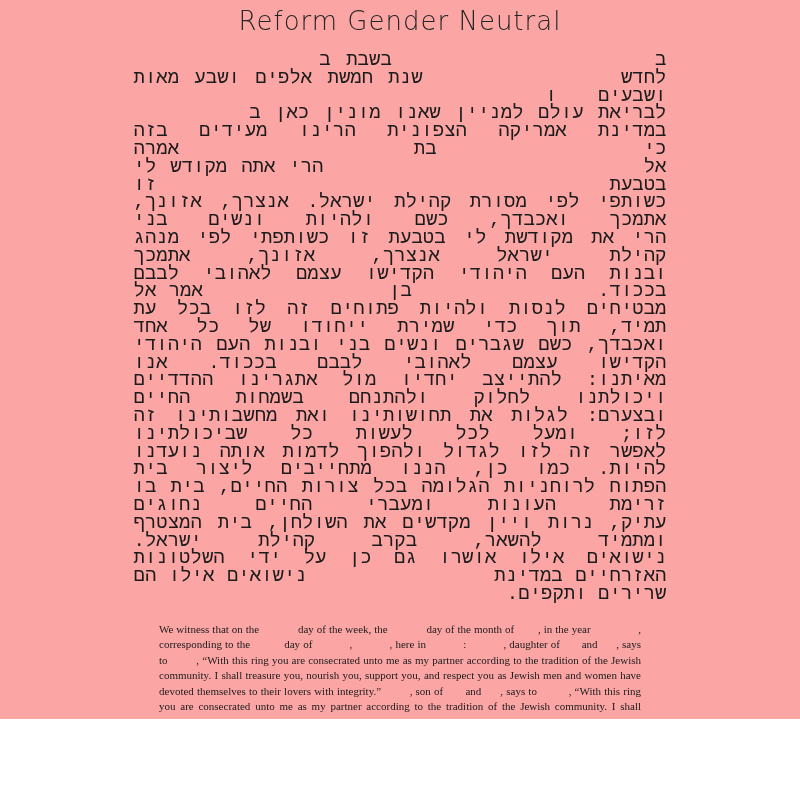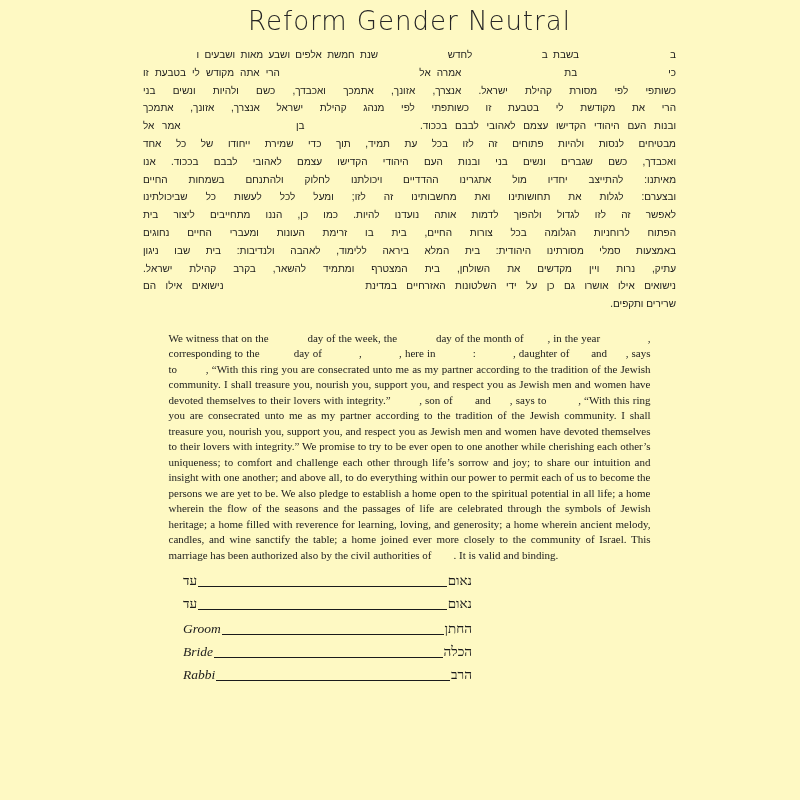--- a/index.html
+++ b/index.html
@@ -1,40 +1,39 @@
 <!DOCTYPE html>
 <html lang="en"><head>
 <meta charset="utf-8">
 <style>
   html,body{margin:0;padding:0;background:#ffffff;}
   .page{
     position:relative;
-    width:800px;height:800px;
-    background:#fef9c3;
+    width:800px;height:719px;
+    background:#fca5a5;
     color:#1b1b1b;
     overflow:hidden;
     box-sizing:border-box;
-    padding-left:19px;
   }
   .title{
     margin:0;
     padding-top:6px;
     text-align:center;
     font-family:"DejaVu Sans","Liberation Sans",sans-serif;
     font-weight:300;
     font-size:26px;
     letter-spacing:1px;
     color:#262626;
   }
   .hebrew{
     width:533px;
-    margin:10px auto 0 auto;
+    margin:16px auto 0 auto;
     direction:rtl;
-    font-family:Liberation Sans, sans-serif;
-    font-size:10px;
+    font-family:Liberation Mono, monospace;
+    font-size:19px;
     color:#1b1b1b;
   }
   .heb-line{
     line-height:17.8px;
     text-align:justify;
     text-align-last:justify;
     -moz-text-align-last:justify;
   }
   .heb-line.last{
     text-align:center;
@@ -74,31 +73,31 @@
   .sig-row span{white-space:nowrap;line-height:15px;}
 </style>
 </head>
 <body>
 
 <div class="page">
   <h1 class="title">Reform Gender Neutral</h1>
 
   <div class="hebrew">
       <div class="heb-line">ב&nbsp;&nbsp;&nbsp;&nbsp;&nbsp;&nbsp;&nbsp;&nbsp;&nbsp;&nbsp;&nbsp;&nbsp;&nbsp;&nbsp;&nbsp;&nbsp; בשבת ב&nbsp;&nbsp;&nbsp;&nbsp;&nbsp;&nbsp;&nbsp;&nbsp;&nbsp;&nbsp;&nbsp;&nbsp; לחדש&nbsp;&nbsp;&nbsp;&nbsp;&nbsp;&nbsp;&nbsp;&nbsp;&nbsp;&nbsp;&nbsp;&nbsp; שנת חמשת אלפים ושבע מאות ושבעים ו&nbsp;&nbsp;&nbsp;&nbsp;&nbsp;&nbsp;&nbsp;&nbsp;&nbsp;&nbsp;</div>
+      <div class="heb-line">לבריאת עולם למניין שאנו מונין כאן ב&nbsp;&nbsp;&nbsp;&nbsp;&nbsp;&nbsp;&nbsp;&nbsp; במדינת אמריקה הצפונית הרינו מעידים בזה</div>
       <div class="heb-line">כי&nbsp;&nbsp;&nbsp;&nbsp;&nbsp;&nbsp;&nbsp;&nbsp;&nbsp;&nbsp;&nbsp;&nbsp;&nbsp;&nbsp; בת&nbsp;&nbsp;&nbsp;&nbsp;&nbsp;&nbsp;&nbsp;&nbsp;&nbsp;&nbsp;&nbsp;&nbsp;&nbsp;&nbsp;&nbsp;&nbsp; אמרה אל&nbsp;&nbsp;&nbsp;&nbsp;&nbsp;&nbsp;&nbsp;&nbsp;&nbsp;&nbsp;&nbsp;&nbsp;&nbsp;&nbsp;&nbsp;&nbsp;&nbsp;&nbsp;&nbsp;&nbsp;&nbsp;&nbsp; הרי אתה מקודש לי בטבעת זו</div>
       <div class="heb-line">כשותפי לפי מסורת קהילת ישראל. אנצרך, אזונך, אתמכך ואכבדך, כשם ולהיות ונשים בני</div>
       <div class="heb-line">הרי את מקודשת לי בטבעת זו כשותפתי לפי מנהג קהילת ישראל אנצרך, אזונך, אתמכך</div>
       <div class="heb-line">ובנות העם היהודי הקדישו עצמם לאהובי לבבם בככוד.&nbsp;&nbsp;&nbsp;&nbsp;&nbsp;&nbsp;&nbsp;&nbsp;&nbsp;&nbsp;&nbsp;&nbsp;&nbsp;&nbsp; בן&nbsp;&nbsp;&nbsp;&nbsp;&nbsp;&nbsp;&nbsp;&nbsp;&nbsp;&nbsp;&nbsp;&nbsp;&nbsp;&nbsp; אמר אל</div>
       <div class="heb-line">מבטיחים לנסות ולהיות פתוחים זה לזו בכל עת תמיד, תוך כדי שמירת ייחודו של כל אחד</div>
       <div class="heb-line">ואכבדך, כשם שגברים ונשים בני ובנות העם היהודי הקדישו עצמם לאהובי לבבם בככוד. אנו</div>
       <div class="heb-line">מאיתנו: להתייצב יחדיו מול אתגרינו ההדדיים ויכולתנו לחלוק ולהתנחם בשמחות החיים</div>
       <div class="heb-line">ובצערם: לגלות את תחושותינו ואת מחשבותינו זה לזו; ומעל לכל לעשות כל שביכולתינו</div>
       <div class="heb-line">לאפשר זה לזו לגדול ולהפוך לדמות אותה נועדנו להיות. כמו כן, הננו מתחייבים ליצור בית</div>
       <div class="heb-line">הפתוח לרוחניות הגלומה בכל צורות החיים, בית בו זרימת העונות ומעברי החיים נחוגים</div>
-      <div class="heb-line">באמצעות סמלי מסורתינו היהודית: בית המלא ביראה ללימוד, לאהבה ולנדיבות: בית שבו ניגון</div>
       <div class="heb-line">עתיק, נרות ויין מקדשים את השולחן, בית המצטרף ומתמיד להשאר, בקרב קהילת ישראל.</div>
       <div class="heb-line">נישואים אילו אושרו גם כן על ידי השלטונות האזרחיים במדינת&nbsp;&nbsp;&nbsp;&nbsp;&nbsp;&nbsp;&nbsp;&nbsp;&nbsp;&nbsp;&nbsp;&nbsp;&nbsp;&nbsp; נישואים אילו הם</div>
       <div class="heb-line last">שרירים ותקפים.</div>
     </div>
 
   <p class="english">We witness that on the&nbsp;&nbsp;&nbsp;&nbsp;&nbsp;&nbsp;&nbsp;&nbsp;&nbsp;&nbsp;&nbsp;&nbsp; day of the week, the&nbsp;&nbsp;&nbsp;&nbsp;&nbsp;&nbsp;&nbsp;&nbsp;&nbsp;&nbsp;&nbsp;&nbsp; day of the month of&nbsp;&nbsp;&nbsp;&nbsp;&nbsp;&nbsp;&nbsp;&nbsp;, in the year&nbsp;&nbsp;&nbsp;&nbsp;&nbsp;&nbsp;&nbsp;&nbsp;&nbsp;&nbsp;&nbsp;&nbsp;&nbsp;&nbsp;&nbsp;&nbsp;, corresponding to the&nbsp;&nbsp;&nbsp;&nbsp;&nbsp;&nbsp;&nbsp;&nbsp;&nbsp;&nbsp; day of&nbsp;&nbsp;&nbsp;&nbsp;&nbsp;&nbsp;&nbsp;&nbsp;&nbsp;&nbsp;&nbsp;&nbsp;,&nbsp;&nbsp;&nbsp;&nbsp;&nbsp;&nbsp;&nbsp;&nbsp;&nbsp;&nbsp;&nbsp;&nbsp;, here in&nbsp;&nbsp;&nbsp;&nbsp;&nbsp;&nbsp;&nbsp;&nbsp;&nbsp;&nbsp;&nbsp;&nbsp;:&nbsp;&nbsp;&nbsp;&nbsp;&nbsp;&nbsp;&nbsp;&nbsp;&nbsp;&nbsp;&nbsp;&nbsp;, daughter of&nbsp;&nbsp;&nbsp;&nbsp;&nbsp;&nbsp; and&nbsp;&nbsp;&nbsp;&nbsp;&nbsp;&nbsp;, says to&nbsp;&nbsp;&nbsp;&nbsp;&nbsp;&nbsp;&nbsp;&nbsp;&nbsp;, “With this ring you are consecrated unto me as my partner according to the tradition of the Jewish community.  I shall treasure you, nourish you, support you, and respect you as Jewish men and women have devoted themselves to their lovers with integrity.”&nbsp;&nbsp;&nbsp;&nbsp;&nbsp;&nbsp;&nbsp;&nbsp;&nbsp;, son of&nbsp;&nbsp;&nbsp;&nbsp;&nbsp;&nbsp; and&nbsp;&nbsp;&nbsp;&nbsp;&nbsp;&nbsp;, says to&nbsp;&nbsp;&nbsp;&nbsp;&nbsp;&nbsp;&nbsp;&nbsp;&nbsp;&nbsp;, “With this ring you are consecrated unto me as my partner according to the tradition of the Jewish community.  I shall treasure you, nourish you, support you, and respect you as Jewish men and women have devoted themselves to their lovers with integrity.”  We promise to try to be ever open to one another while cherishing each other’s uniqueness; to comfort and challenge each other through life’s sorrow and joy; to share our intuition and insight with one another; and above all, to do everything within our power to permit each of us to become the persons we are yet to be.  We also pledge to establish a home open to the spiritual potential in all life; a home wherein the flow of the seasons and the passages of life are celebrated through the symbols of Jewish heritage; a home filled with reverence for learning, loving, and generosity; a home wherein ancient melody, candles, and wine sanctify the table; a home joined ever more closely to the community of Israel.  This marriage has been authorized also by the civil authorities of&nbsp;&nbsp;&nbsp;&nbsp;&nbsp;&nbsp;&nbsp;&nbsp;.  It is valid and binding.</p>
 
   <div class="signatures">
       <div class="sig-row">
         <span>עד</span>

